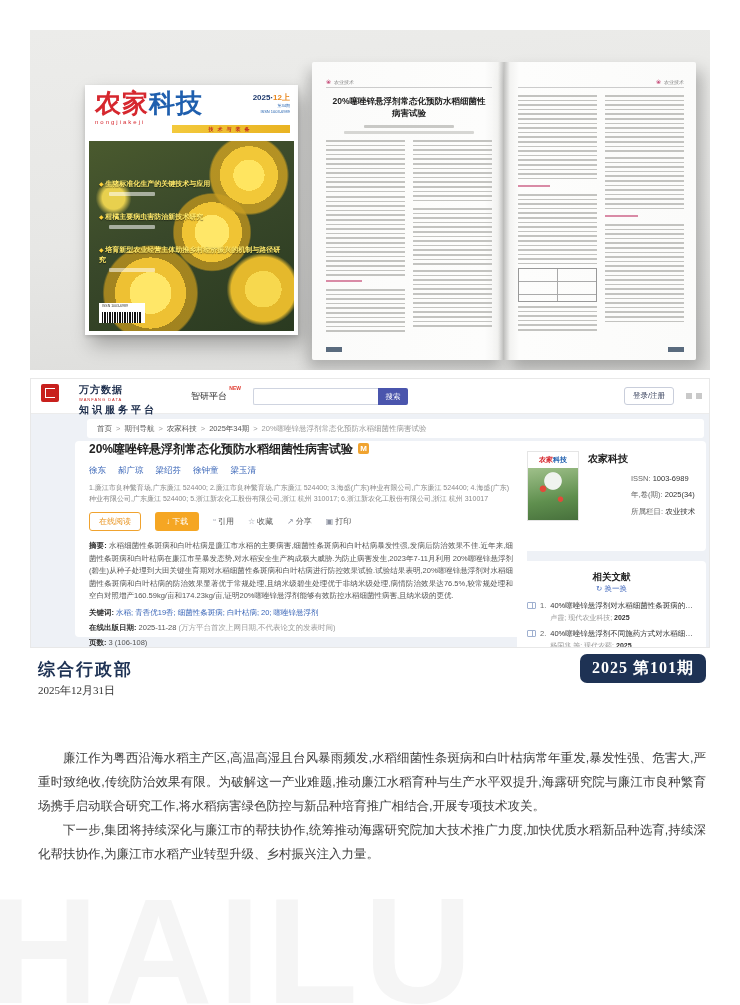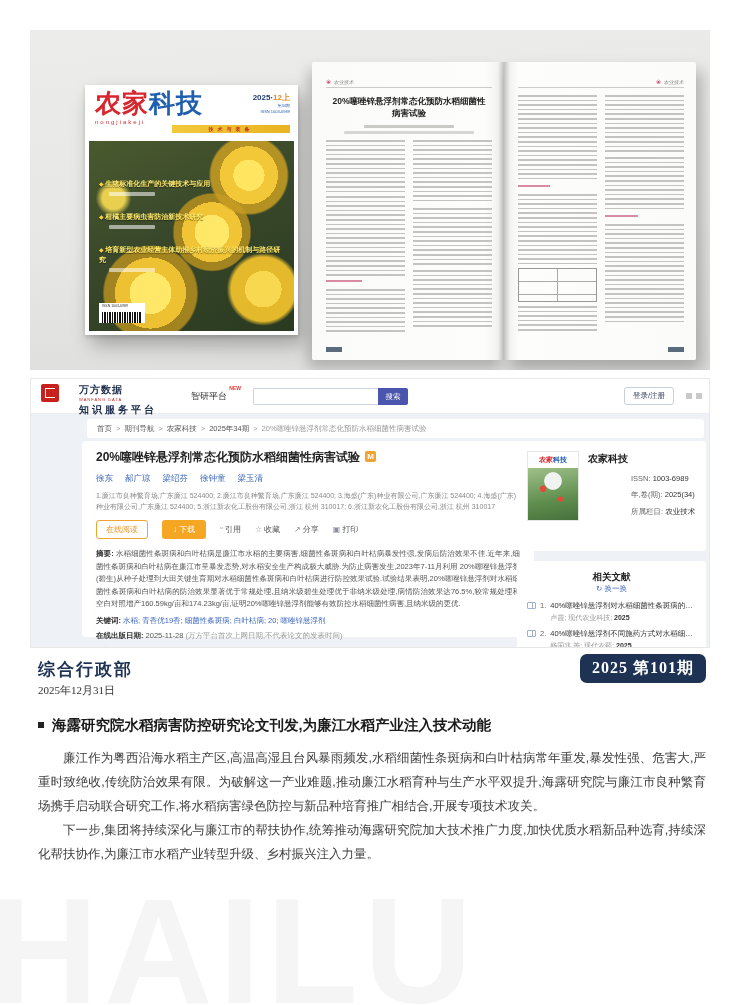--- a/index.html
+++ b/index.html
@@ -90,21 +90,21 @@
   .nav-extra { position:absolute; left:655px; top:14px; width:20px; height:6px;
                background:repeating-linear-gradient(90deg,#c9c9c9 0 6px,transparent 6px 10px); }
   .crumb-wrap { position:absolute; left:0; top:36px; right:0; height:26px; }
   .crumbs { position:absolute; left:56px; top:4px; right:5px; height:19px; background:#fff; border-radius:3px;
             display:flex; align-items:center; padding:0 10px; font-size:7.5px; color:#555; white-space:nowrap; overflow:hidden; }
   .crumbs span.sep { margin:0 4px; color:#999; }
   .crumbs .link { cursor:pointer; }
   .crumbs .cur { color:#999; }
 
   .card { position:absolute; background:#fff; border-radius:4px; }
-  .art-card { left:51px; top:62px; width:452px; height:196px; padding:8px 14px; }
+  .art-card { left:44px; top:62px; width:452px; height:196px; padding:0 14px; }
   .art-title { font-size:12px; font-weight:bold; color:#222; }
   .m-badge { display:inline-block; width:11px; height:11px; background:#f0a32f; color:#fff; font-size:8px;
              font-weight:bold; text-align:center; line-height:11px; border-radius:2px; vertical-align:2px; margin-left:5px; }
   .authors { margin-top:7px; display:flex; gap:12px; font-size:8.5px; color:#3a66b8; }
   .authors span { cursor:pointer; }
   .affil { margin-top:5px; font-size:7px; color:#8a8a8a; line-height:11px; }
   .actions { margin-top:8px; display:flex; align-items:center; gap:14px; font-size:8px; color:#555; }
   .btn-read { border:1px solid #f0a32f; color:#e8921c; border-radius:3px; padding:3px 9px; background:#fff;
               font-size:8px; cursor:pointer; }
   .btn-dl { background:#f5a623; color:#fff; border:none; border-radius:3px; padding:4px 11px; font-size:8px; cursor:pointer; }
@@ -387,18 +387,17 @@
       </span>
     </div>
   </div>
 </div>
 
 <div class="bulletin">
   <div class="watermark">HAILU</div>
   <div class="dept">综合行政部</div>
   <div class="date">2025年12月31日</div>
   <div class="issue-badge">2025 第101期</div>
-  <div class="headline">海露研究院水稻病害防控研究论文刊发,为廉江水稻产业注入技术动能</div>
   <div class="paras">
     <p>廉江作为粤西沿海水稻主产区,高温高湿且台风暴雨频发,水稻细菌性条斑病和白叶枯病常年重发,暴发性强、危害大,严重时致绝收,传统防治效果有限。为破解这一产业难题,推动廉江水稻育种与生产水平双提升,海露研究院与廉江市良种繁育场携手启动联合研究工作,将水稻病害绿色防控与新品种培育推广相结合,开展专项技术攻关。</p>
     <p>下一步,集团将持续深化与廉江市的帮扶协作,统筹推动海露研究院加大技术推广力度,加快优质水稻新品种选育,持续深化帮扶协作,为廉江市水稻产业转型升级、乡村振兴注入力量。</p>
   </div>
 </div>
 
 </body></html>

